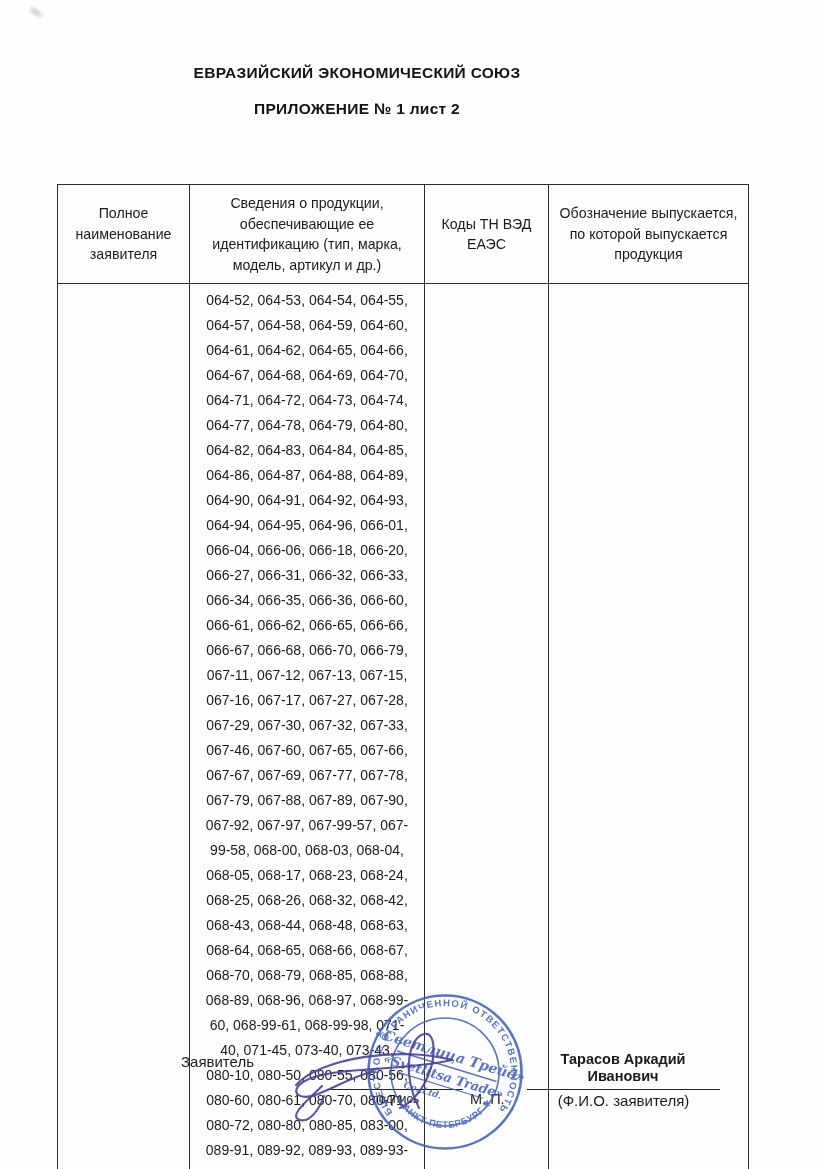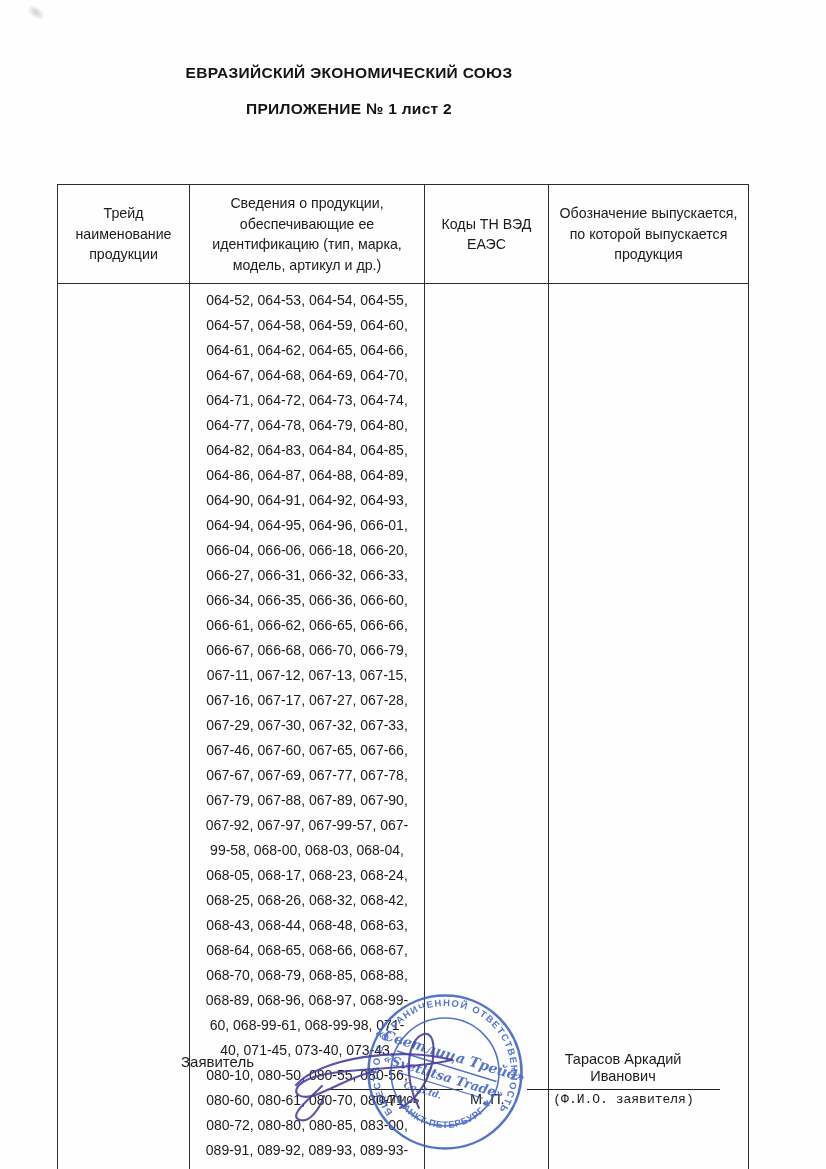--- a/index.html
+++ b/index.html
@@ -6,21 +6,21 @@
   .page {
     position:relative; width:826px; height:1169px; background:#fffefe;
     font-family:"Liberation Sans","DejaVu Sans",sans-serif; color:#1b1b1b;
     overflow:hidden;
   }
   .scan-smudge {
     position:absolute; left:28px; top:8px; width:16px; height:9px;
     background:radial-gradient(ellipse at center,#cfcfcf 0%,#eee 60%,transparent 100%);
     transform:rotate(35deg);
   }
-  .doc-title { position:absolute; left:8px; width:682px; text-align:center;
+  .doc-title { position:absolute; left:16px; width:682px; text-align:center;
     font-weight:bold; font-size:15.5px; letter-spacing:.3px; color:#141414; }
   .t1 { top:64px; }
   .t2 { top:100px; }
   .t3 { top:137px; }
 
   table.decl {
     position:absolute; left:57px; top:184px; width:691px;
     border-collapse:collapse; table-layout:fixed;
   }
   table.decl th, table.decl td {
@@ -34,24 +34,24 @@
     height:750px; vertical-align:top; text-align:center;
     font-size:14px; line-height:25px; padding:4px 1px 0 1px;
     white-space:pre; overflow:hidden;
   }
 
   .applicant-label { position:absolute; left:181px; top:1053px; font-size:15px; }
   .sig-line  { position:absolute; left:327px; top:1089px; width:136px; border-top:1.5px solid #222; }
   .sig-caption { position:absolute; left:372px; top:1092px; font-size:12.5px; }
   .stamp-mark  { position:absolute; left:470px; top:1091px; font-size:14.5px; }
   .name-block  { position:absolute; left:543px; top:1051px; width:160px;
-                 text-align:center; font-size:14.5px; line-height:17px; }
+                 text-align:center; font-size:14.5px; line-height:17px;font-weight:bold; }
   .name-line   { position:absolute; left:527px; top:1089px; width:193px; border-top:1.5px solid #222; }
   .name-caption{ position:absolute; left:527px; top:1092px; width:193px;
-                 text-align:center; font-size:13px;font-family:Liberation Mono, monospace; }
+                 text-align:center; font-size:15px; }
 
   .stamp-svg { position:absolute; left:359px; top:986px; width:172px; height:172px; opacity:.88; }
   .stamp-stroke { stroke:var(--stamp-ink,#3d62c6); fill:none; }
   .stamp-text   { fill:var(--stamp-ink,#3d62c6); }
   .ring-font    { font-family:"Liberation Sans","DejaVu Sans",sans-serif; font-weight:bold; }
   .script-font  { font-family:"DejaVu Serif","Liberation Serif",serif; font-style:italic; font-weight:bold; }
 
   .signature-svg { position:absolute; left:280px; top:1020px; width:200px; height:110px; }
   .sig-stroke { stroke:var(--sig-ink,#4a3f9f); fill:none; stroke-width:2.1;
                 stroke-linecap:round; opacity:.9; }
@@ -68,21 +68,21 @@
 
   <table class="decl">
     <colgroup>
       <col style="width:132px">
         <col style="width:235px">
         <col style="width:124px">
         <col style="width:200px">
     </colgroup>
     <thead>
       <tr>
-        <th>Трейд наименование продукции</th>
+        <th>Полное наименование заявителя</th>
         <th>Сведения о продукции, обеспечивающие ее идентификацию (тип, марка, модель, артикул и др.)</th>
         <th>Коды ТН ВЭД ЕАЭС</th>
         <th>Обозначение выпускается, по которой выпускается продукция</th>
       </tr>
     </thead>
     <tbody>
       <tr>
         <td></td>
         <td>064-52, 064-53, 064-54, 064-55,
 064-57, 064-58, 064-59, 064-60,

